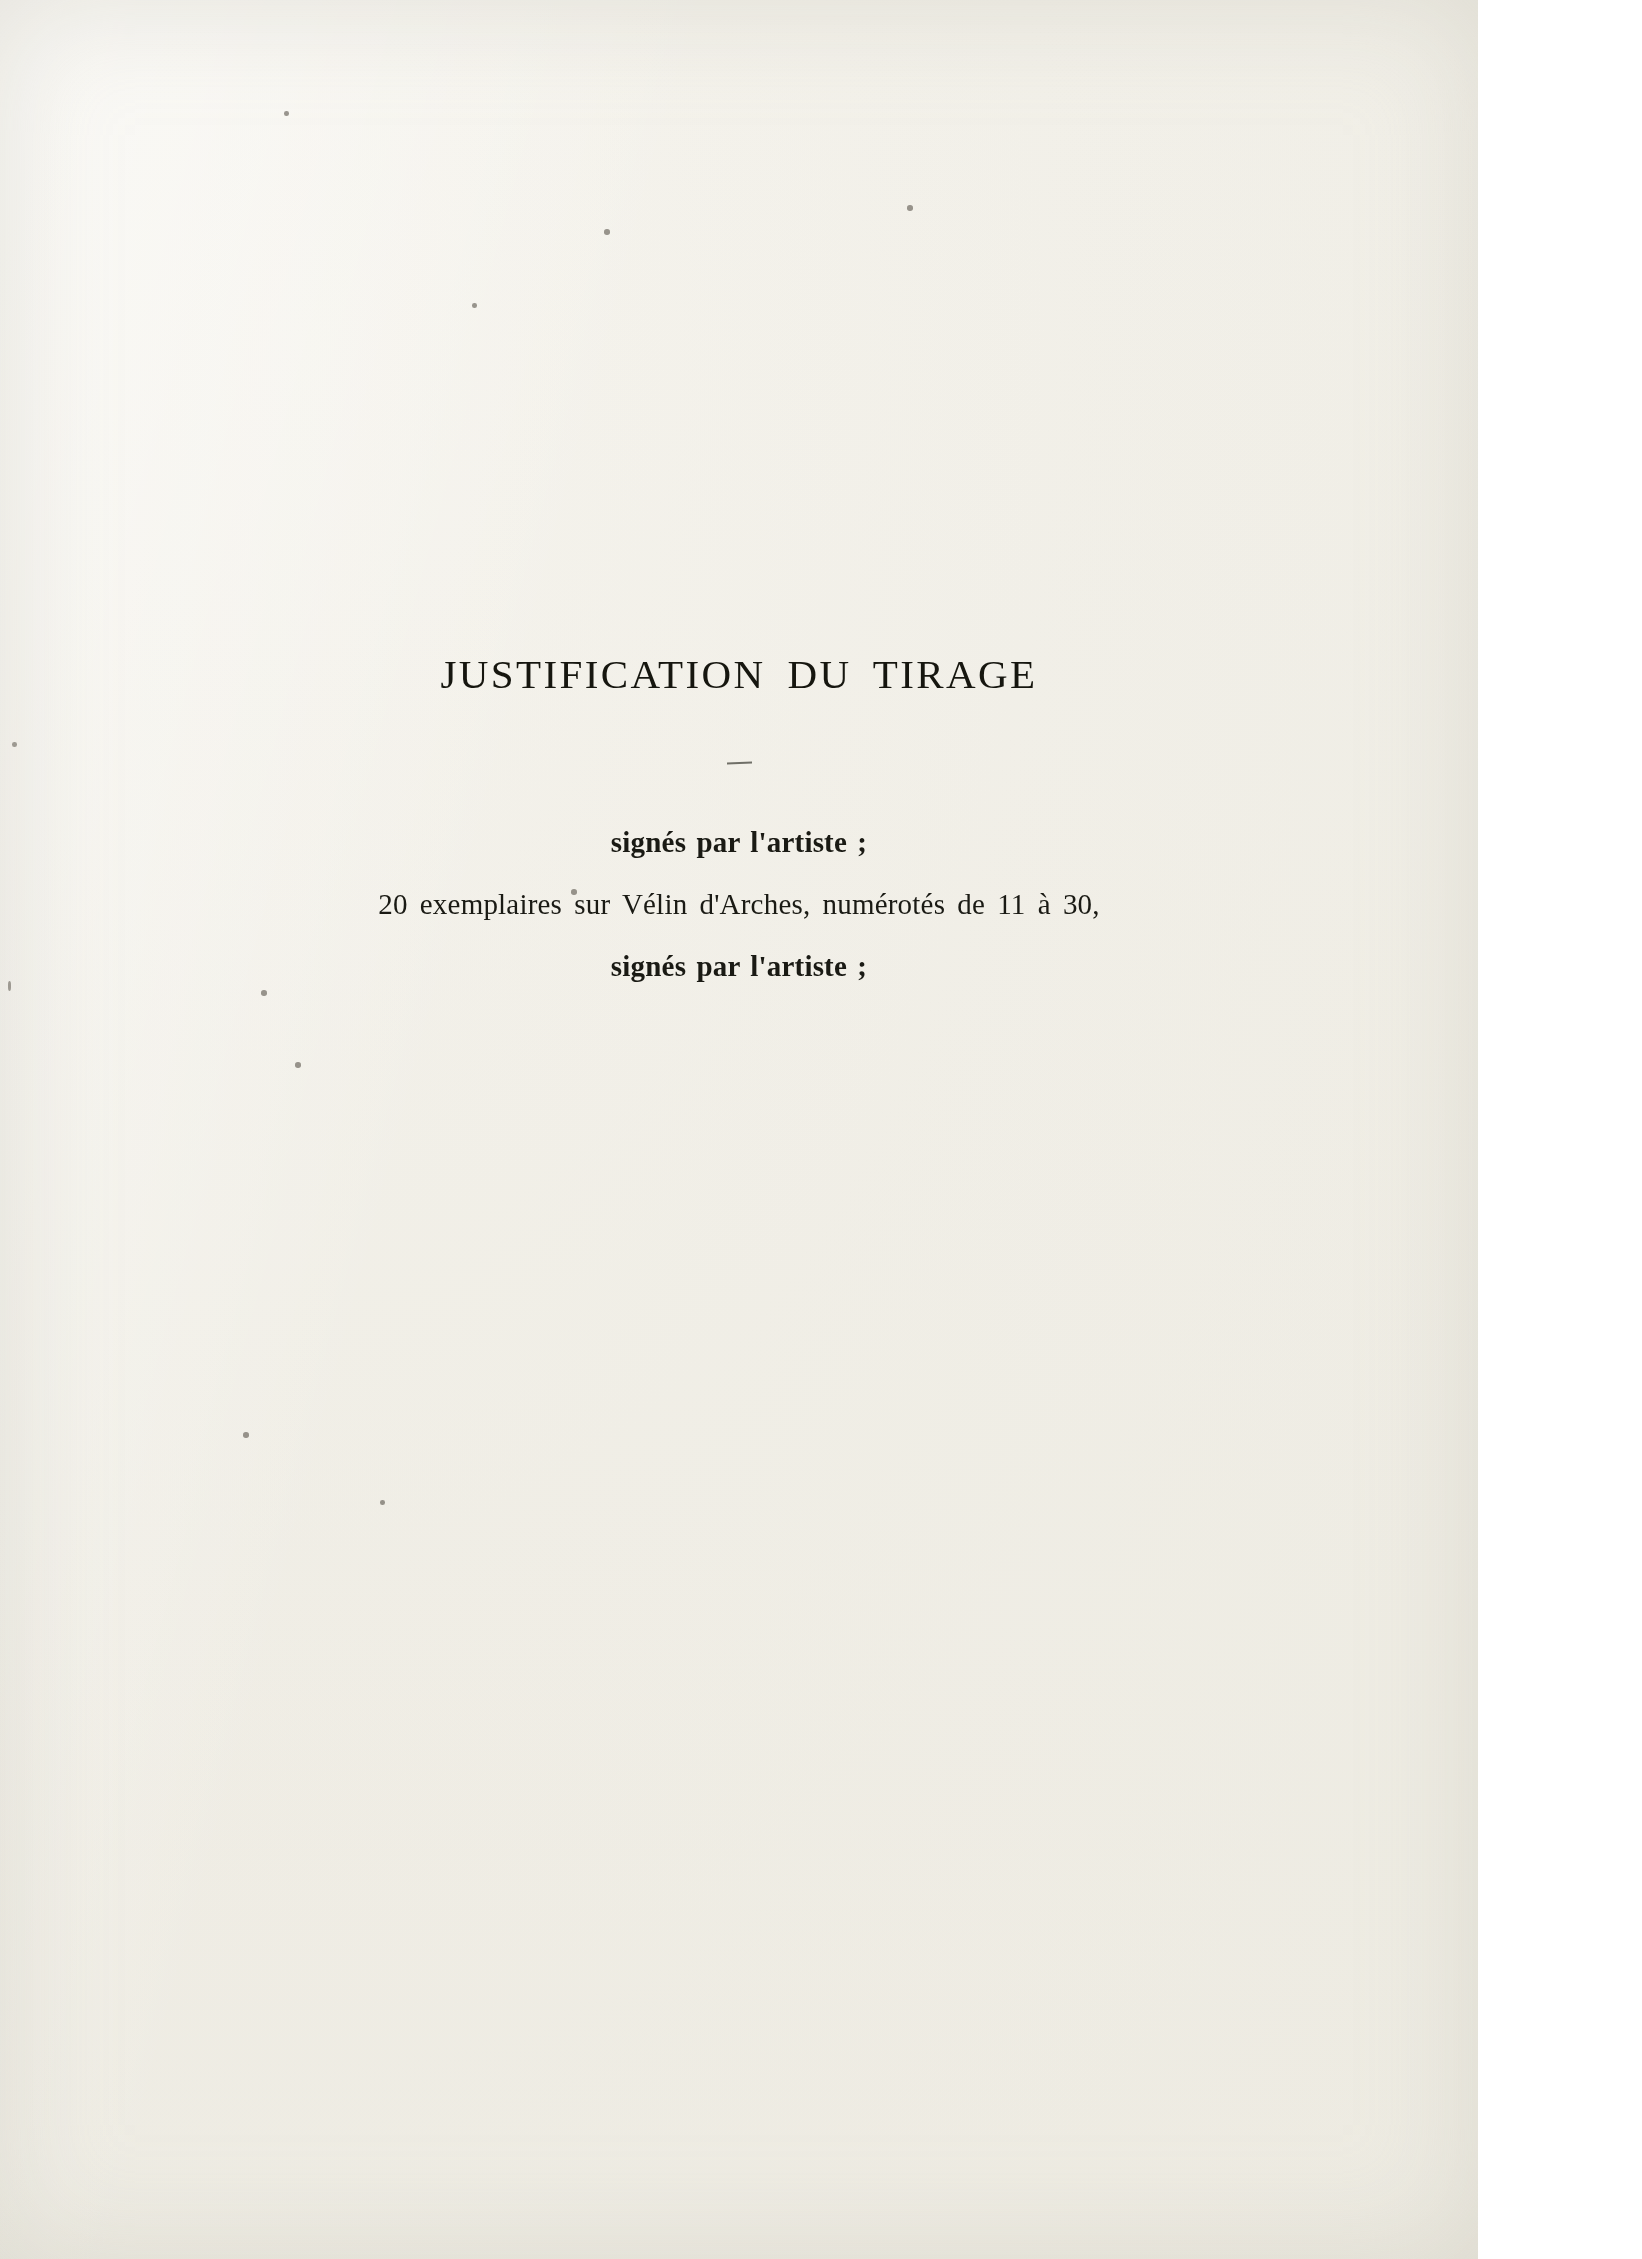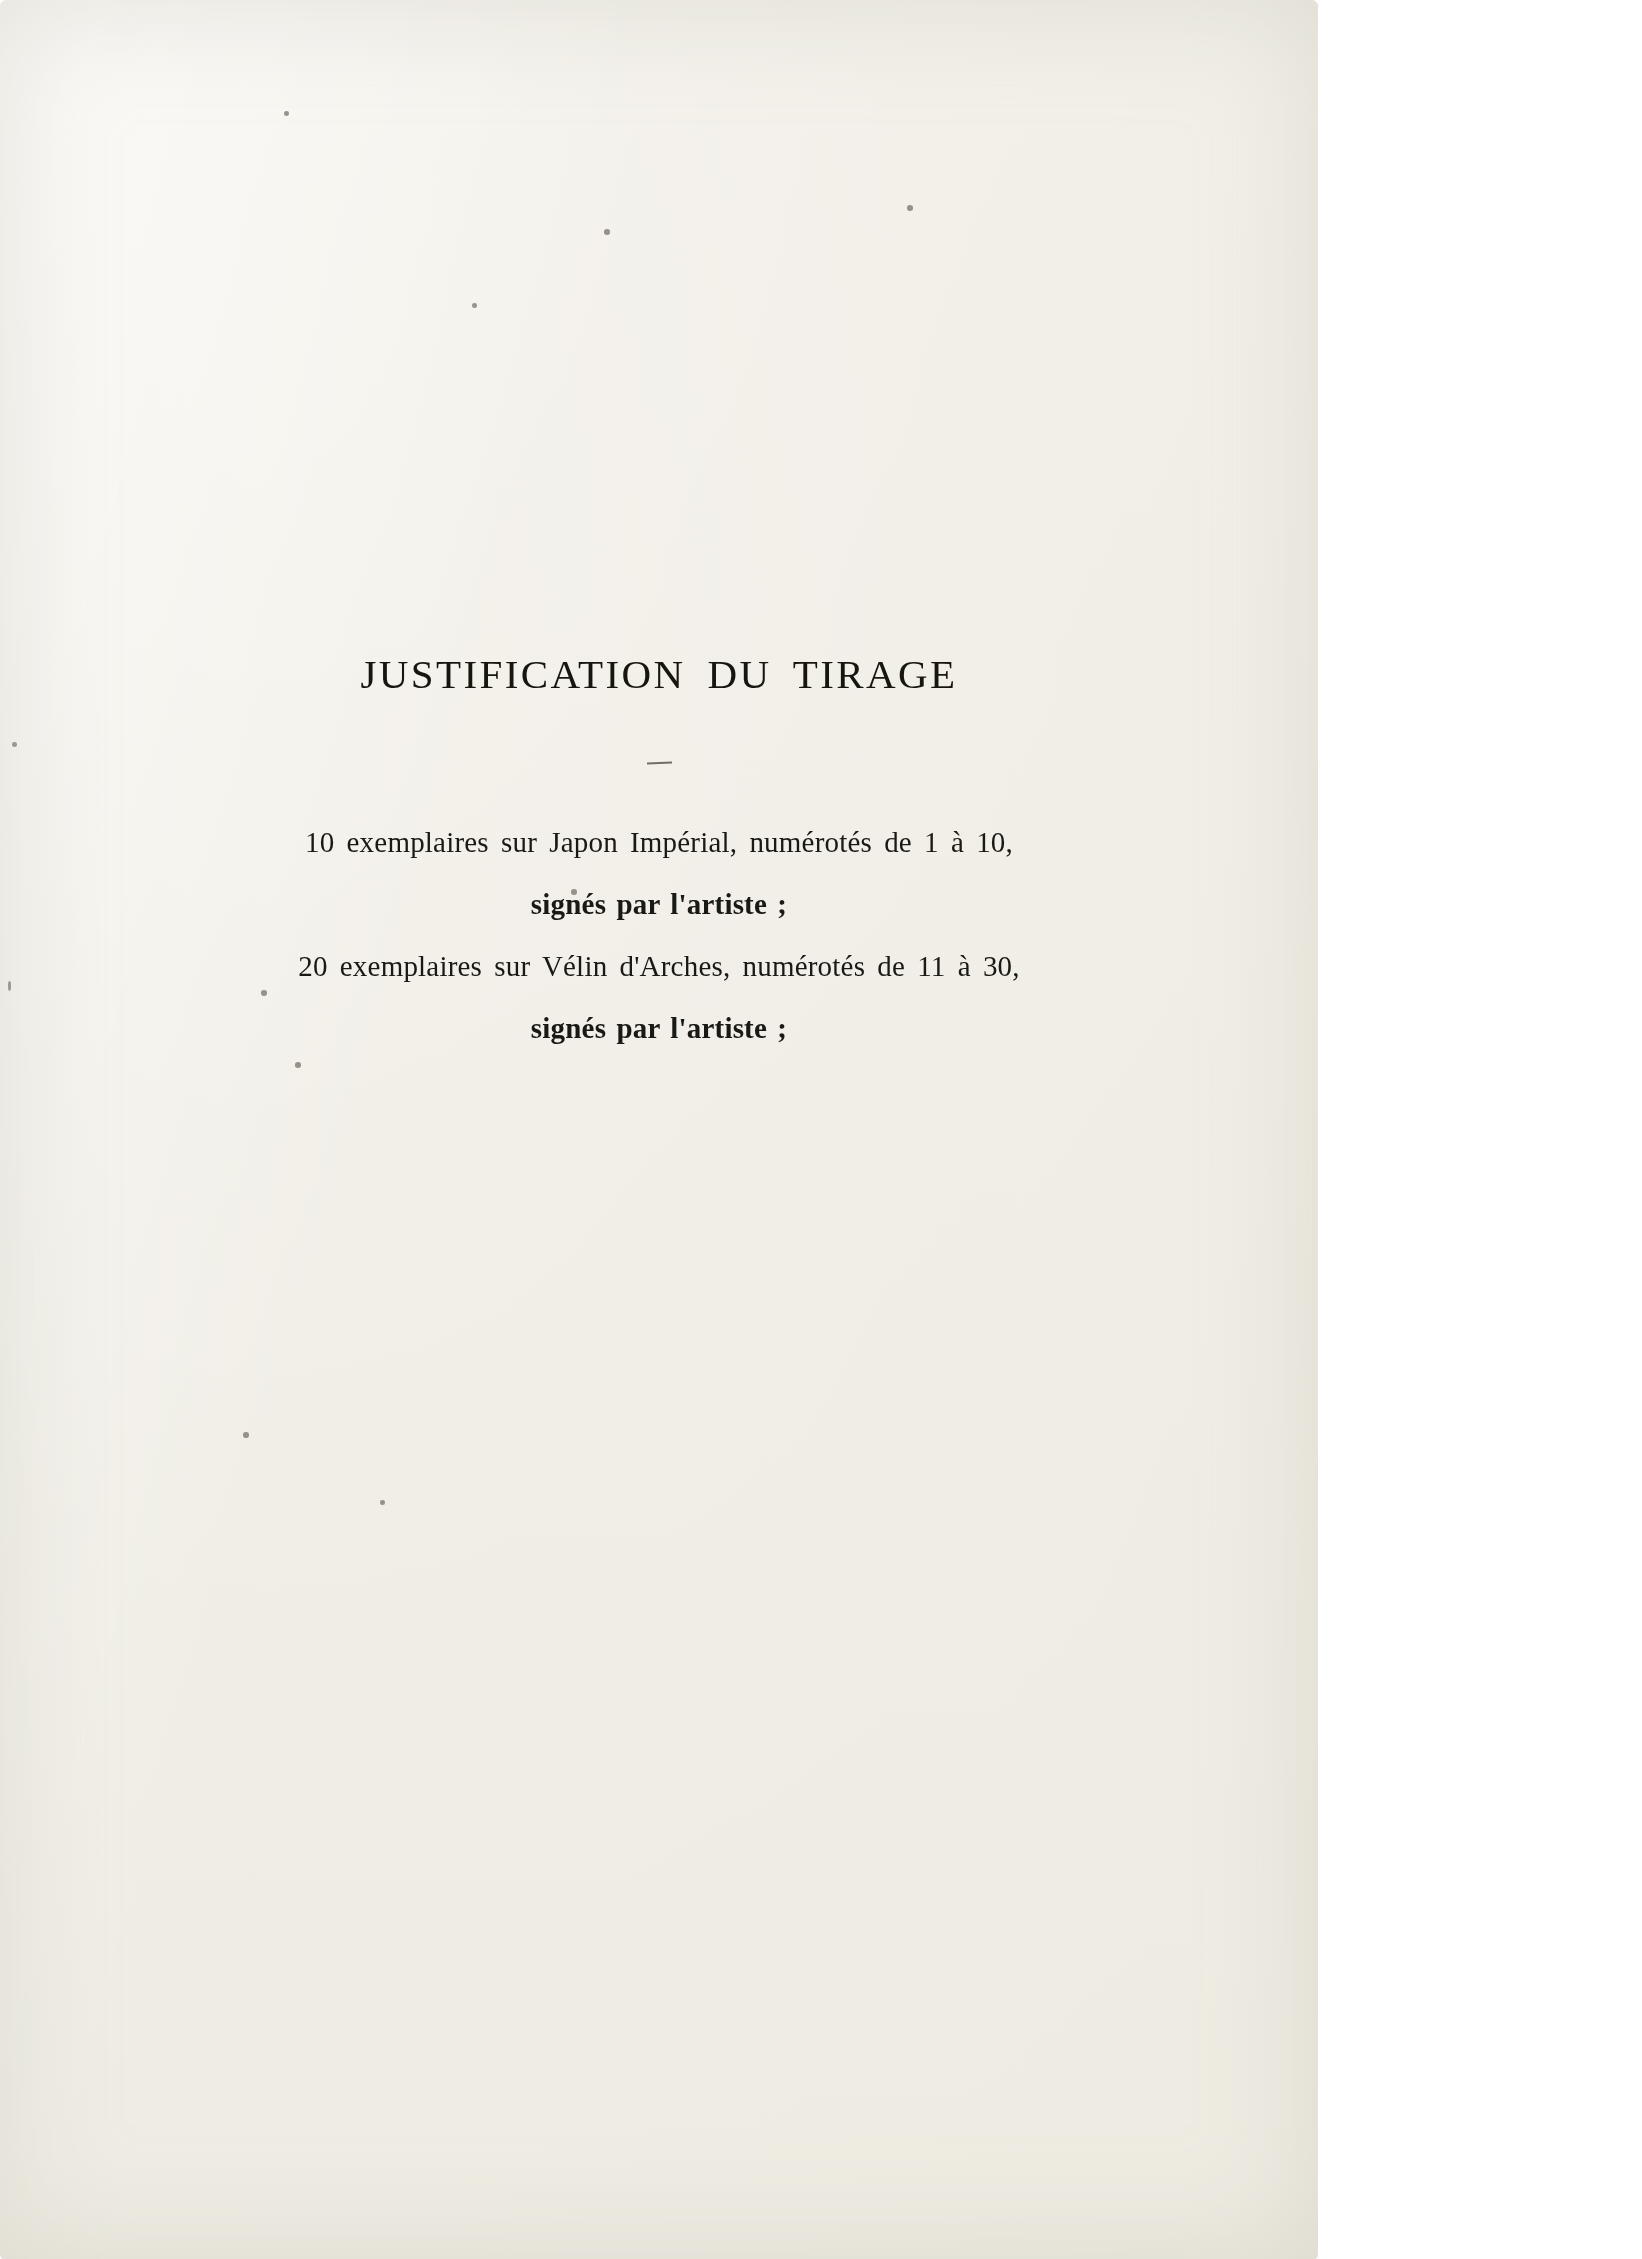--- a/index.html
+++ b/index.html
@@ -2,29 +2,28 @@
 <html style="font-size:15px"><head>
 <meta charset="utf-8">
 <style>
   html, body {
     margin: 0;
     padding: 0;
     background: #ffffff;
   }
   .page {
     position: relative;
-    width: 1318px;
+    width: 1478px;
     height: 2260px;
     background: #f3f1ea;
     background-image:
       radial-gradient(ellipse at 20% 15%, #f6f4ee 0%, #f2f0e9 45%, #efede5 100%);
     overflow: hidden;
     font-family: "Liberation Serif", "DejaVu Serif", serif;
     color: #1d1d1b;
-    border-radius: 6px;
   }
   
   .paper-tone {
     position: absolute;
     inset: 0;
     background:
       linear-gradient(105deg, rgba(255,255,255,0.55) 0%, rgba(255,255,255,0.0) 35%),
       linear-gradient(to bottom, rgba(238,235,226,0.0) 0%, rgba(233,230,219,0.35) 100%);
     pointer-events: none;
   }
@@ -115,21 +114,20 @@
   <div class="speck" style="left:380px;  top:1500px; width:4.7px;  height:4.7px;"></div>
 
   <div class="content">
 
     <h1 class="title">JUSTIFICATION  DU  TIRAGE</h1>
 
     <div class="rule"></div>
 
     <div class="block">
 
-      <p class="line spaced gap">10 exemplaires sur Japon Impérial, numérotés de 1 à 10,</p>
 
       <p class="line sub">signés par l'artiste ;</p>
 
       <p class="line spaced gap">20 exemplaires sur Vélin d'Arches, numérotés de 11 à 30,</p>
 
       <p class="line sub">signés par l'artiste ;</p>
 
     </div>
 
   </div>

